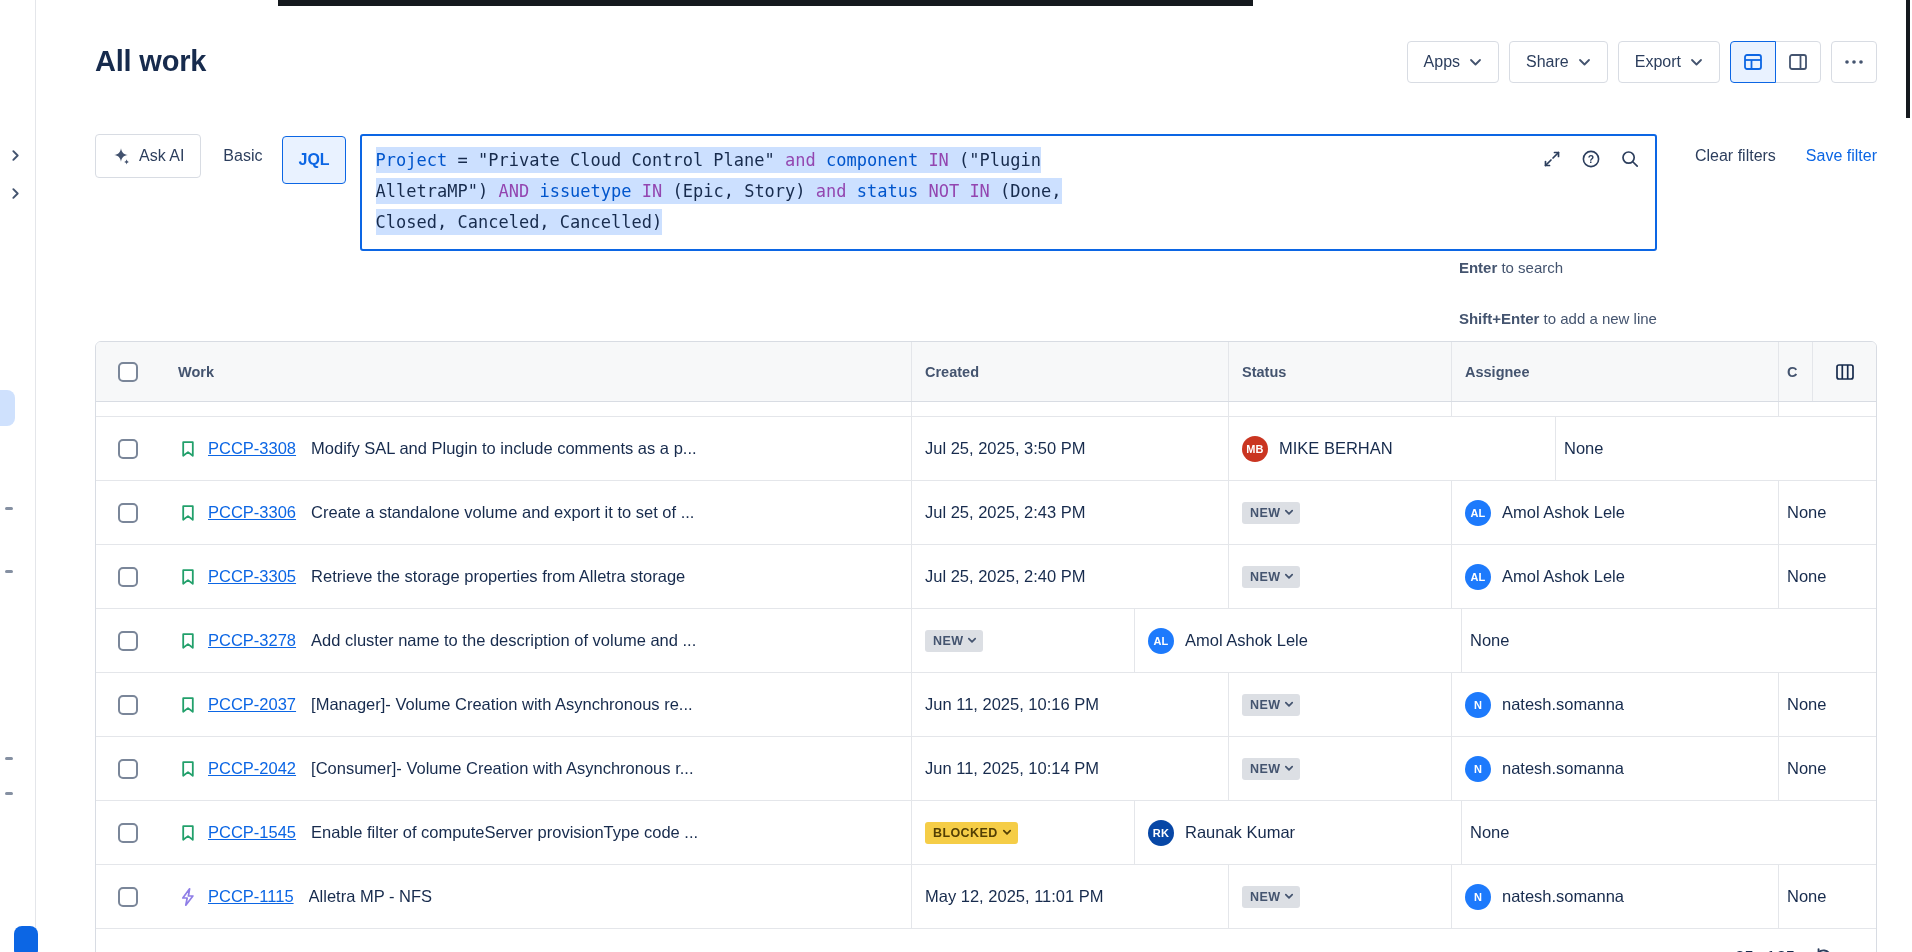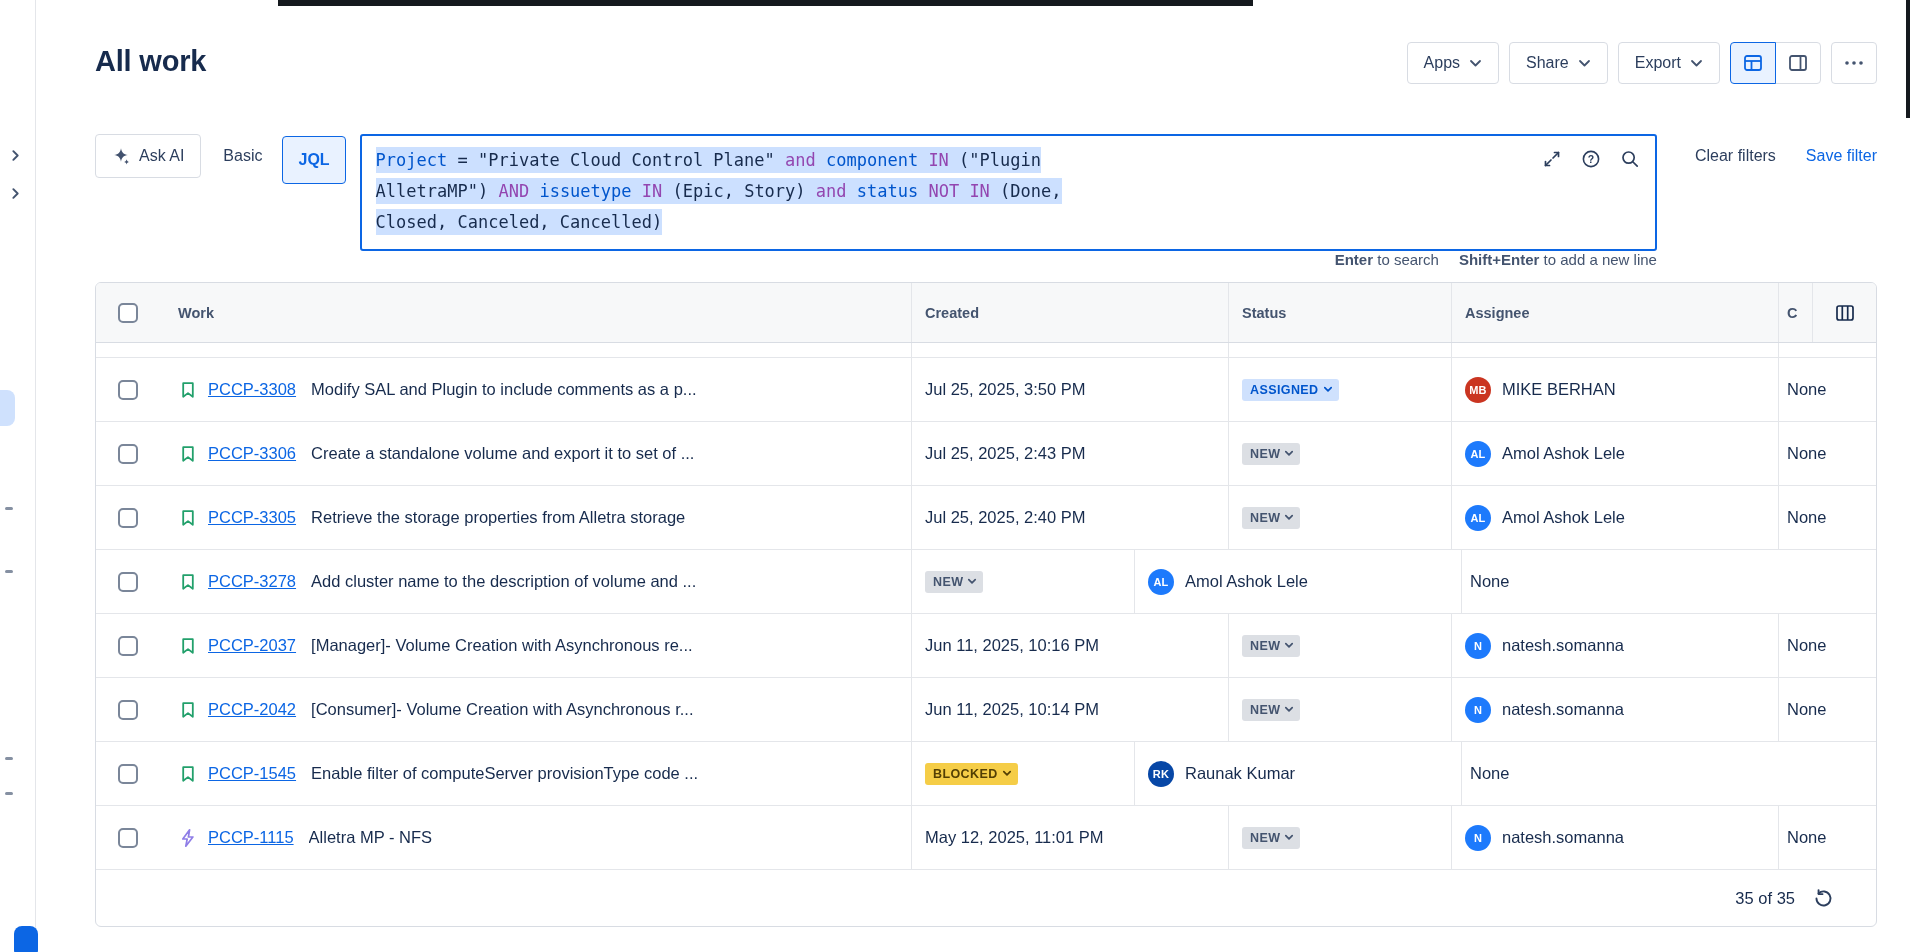--- a/index.html
+++ b/index.html
@@ -19,21 +19,21 @@
   
   .sidebar{position:absolute;left:0;top:0;width:36px;height:100%;background:#fff;border-right:1px solid var(--border-light);}
   .sb-chev{position:absolute;left:9px;}
   .sb-chev.c1{top:148px;} .sb-chev.c2{top:186px;}
   .sb-active{position:absolute;left:0;top:390px;width:15px;height:36px;background:#CFE1FD;border-radius:0 8px 8px 0;}
   .sb-tick{position:absolute;left:5px;width:8px;height:3px;border-radius:2px;background:#8590A2;}
   .sb-tick.t1{top:507px;}.sb-tick.t2{top:570px;}.sb-tick.t3{top:757px;}.sb-tick.t4{top:792px;}
   .sb-bottom{position:absolute;left:14px;bottom:-6px;width:24px;height:32px;border-radius:8px;background:var(--accent);}
   
   .main{margin-left:36px;padding:38px 35px 0 59px;height:100%;}
-  .page-head{display:flex;justify-content:space-between;align-items:flex-end;}
+  .page-head{display:flex;justify-content:space-between;align-items:center;}
   .page-title{font-size:29px;font-weight:700;line-height:46px;margin:0;letter-spacing:-.2px;}
   .head-actions{display:flex;align-items:center;gap:10px;padding-top:2px;}
   .btn{display:inline-flex;align-items:center;gap:9px;height:42px;padding:0 16px;border:1px solid var(--border);
        border-radius:4px;background:#fff;font-family:inherit;font-size:16px;font-weight:500;color:#2C3E5D;cursor:pointer;}
   .icon-only{width:46px;justify-content:center;padding:0;}
   .view-group{display:flex;}
   .view-group .btn:first-child{border-radius:4px 0 0 4px;border-color:var(--accent);background:#E9F2FF;position:relative;z-index:1;}
   .view-group .btn:last-child{border-radius:0 4px 4px 0;margin-left:-1px;}
   
   .filter-row{display:flex;align-items:flex-start;margin-top:50px;}
@@ -42,21 +42,21 @@
   .btn.jql-toggle{height:48px;margin-top:2px;margin-left:4px;border:1px solid var(--accent);background:#E9F2FF;color:var(--accent);font-weight:600;padding:0 15px;}
   .jql-col{flex:1;display:flex;flex-direction:column;margin-left:14px;min-width:0;}
   .jql-box{position:relative;border:2px solid var(--accent);border-radius:3px;background:#fff;
            padding:9px 132px 11px 14px;min-height:112px;cursor:text;}
   .jql-text{font-family:"DejaVu Sans Mono",monospace;font-size:17px;line-height:31px;color:var(--text);white-space:pre-wrap;}
   .jql-text .tok{background:var(--selection);padding:3px 0;}
   .tok-field{color:var(--jql-field);}
   .tok-kw{color:var(--jql-kw);}
   .jql-icons{position:absolute;top:11px;right:13px;display:flex;gap:15px;align-items:center;}
   .jql-icons .ibtn{border:none;background:none;padding:2px;cursor:pointer;display:flex;}
-  .hints{align-self:flex-end;font-size:15px;color:var(--text2);display:flex;gap:20px;}
+  .hints{align-self:flex-end;margin-top:8px;font-size:15px;color:var(--text2);display:flex;gap:34px;flex-direction:column;}
   .hints b{font-weight:700;}
   .filter-links{display:flex;align-items:center;gap:30px;height:44px;margin-left:38px;white-space:nowrap;}
   .link-btn{border:none;background:none;font-family:inherit;font-size:16px;font-weight:500;cursor:pointer;padding:0;}
   .link-dark{color:#2C3E5D;}
   .link-blue{color:var(--accent);}
   
   .table-card{margin-top:14px;border:1px solid var(--border);border-radius:6px;overflow:hidden;background:#fff;}
   .thead{display:flex;align-items:center;height:60px;background:#F7F8F9;border-bottom:1px solid var(--border);
          font-size:14.5px;font-weight:700;color:var(--text2);}
   .cell{display:flex;align-items:center;height:100%;min-width:0;}
@@ -258,28 +258,20 @@
                 <path d="M5.2 3.2h9.6v13.6l-4.8-3.7-4.8 3.7z"></path>
               </svg>
       </span>
 
       <a class="row-key" href="#">PCCP-3308</a>
       <span class="row-summary">Modify SAL and Plugin to include comments as a p...</span>
     </div>
     <div class="cell col-created">
       <span class="row-created">Jul 25, 2025, 3:50 PM</span>
     </div>
-    <div class="cell col-status">
-      <button class="status-badge" style="background: rgb(207, 225, 253); color: rgb(0, 85, 204);">
-        <span class="status-label">ASSIGNED</span>
-        <svg width="10" height="7" viewBox="0 0 10 7">
-                <path d="M1.8 1.6L5 4.8l3.2-3.2" fill="none" stroke="currentColor" stroke-width="1.7" stroke-linecap="round" stroke-linejoin="round"></path>
-              </svg>
-      </button>
-    </div>
     <div class="cell col-assignee">
       <span class="avatar" style="background: rgb(202, 53, 33);">MB</span>
       <span class="row-assignee">MIKE BERHAN</span>
     </div>
     <div class="cell col-extra">
       <span class="row-extra">None</span>
     </div>
   </div>
 
   <div class="trow">

